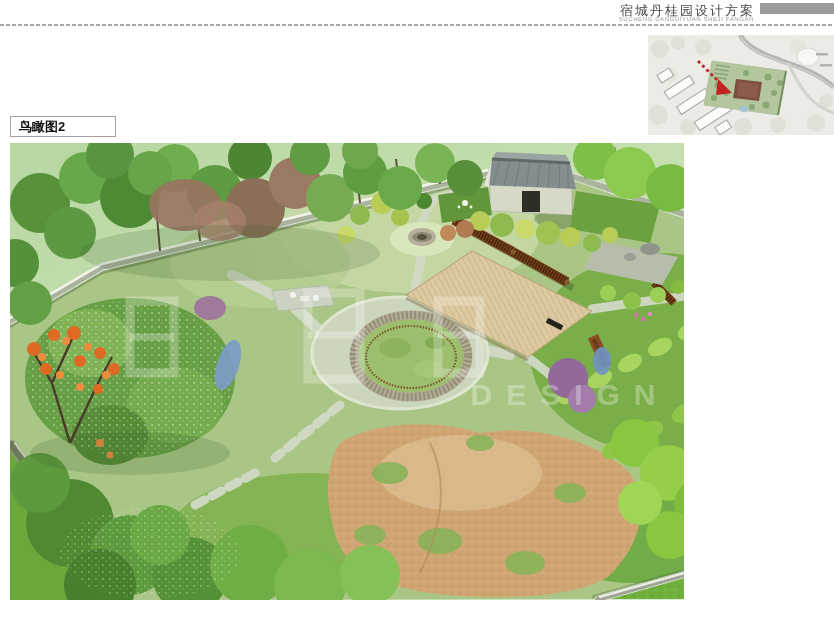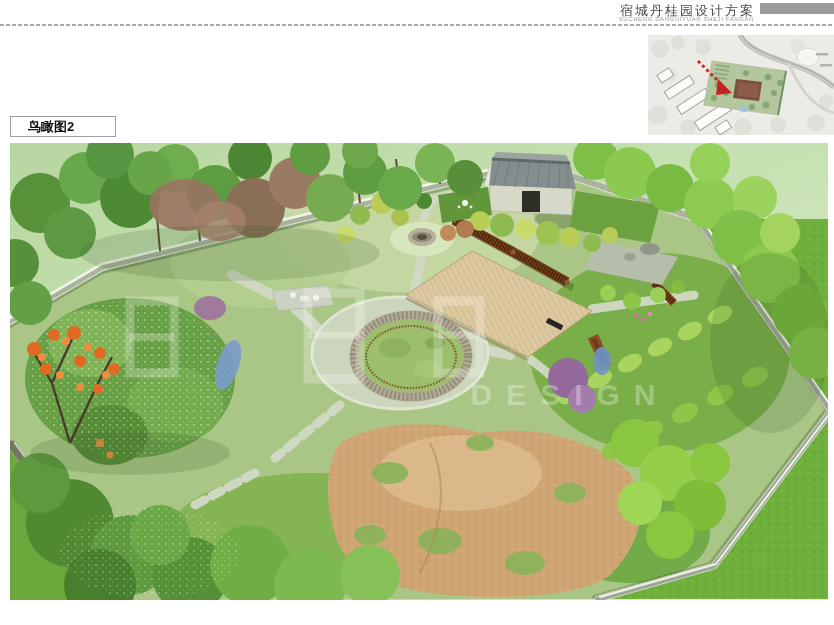--- a/index.html
+++ b/index.html
@@ -24,25 +24,25 @@
     background:repeating-linear-gradient(90deg,#a9a9a9 0 4px,transparent 4px 6px);
   }
   
   .thumb{
     position:absolute;top:35px;left:648px;width:186px;height:100px;overflow:hidden;background:#ecebe6;
   }
   
   .sec-label{
     position:absolute;top:116px;left:10px;width:106px;height:21px;
     border:1px solid #a0a0a0;background:#fff;box-sizing:border-box;
-    font-size:13px;font-weight:bold;color:#111;line-height:19px;padding-left:17px;
+    font-size:13px;font-weight:bold;color:#111;line-height:19px;padding-left:8px;
   }
   
   .main-img{
-    position:absolute;top:143px;left:10px;width:818px;height:457px;overflow:hidden;background:#bcd9a6;
+    position:absolute;top:143px;left:10px;width:674px;height:457px;overflow:hidden;background:#bcd9a6;
   }
   .main-img svg{display:block;}
   .wm-text{
     font-weight:bold;letter-spacing:14px;
   }
 </style>
 </head>
 <body>
 
 <div class="hdr-title">宿城丹桂园设计方案</div>

